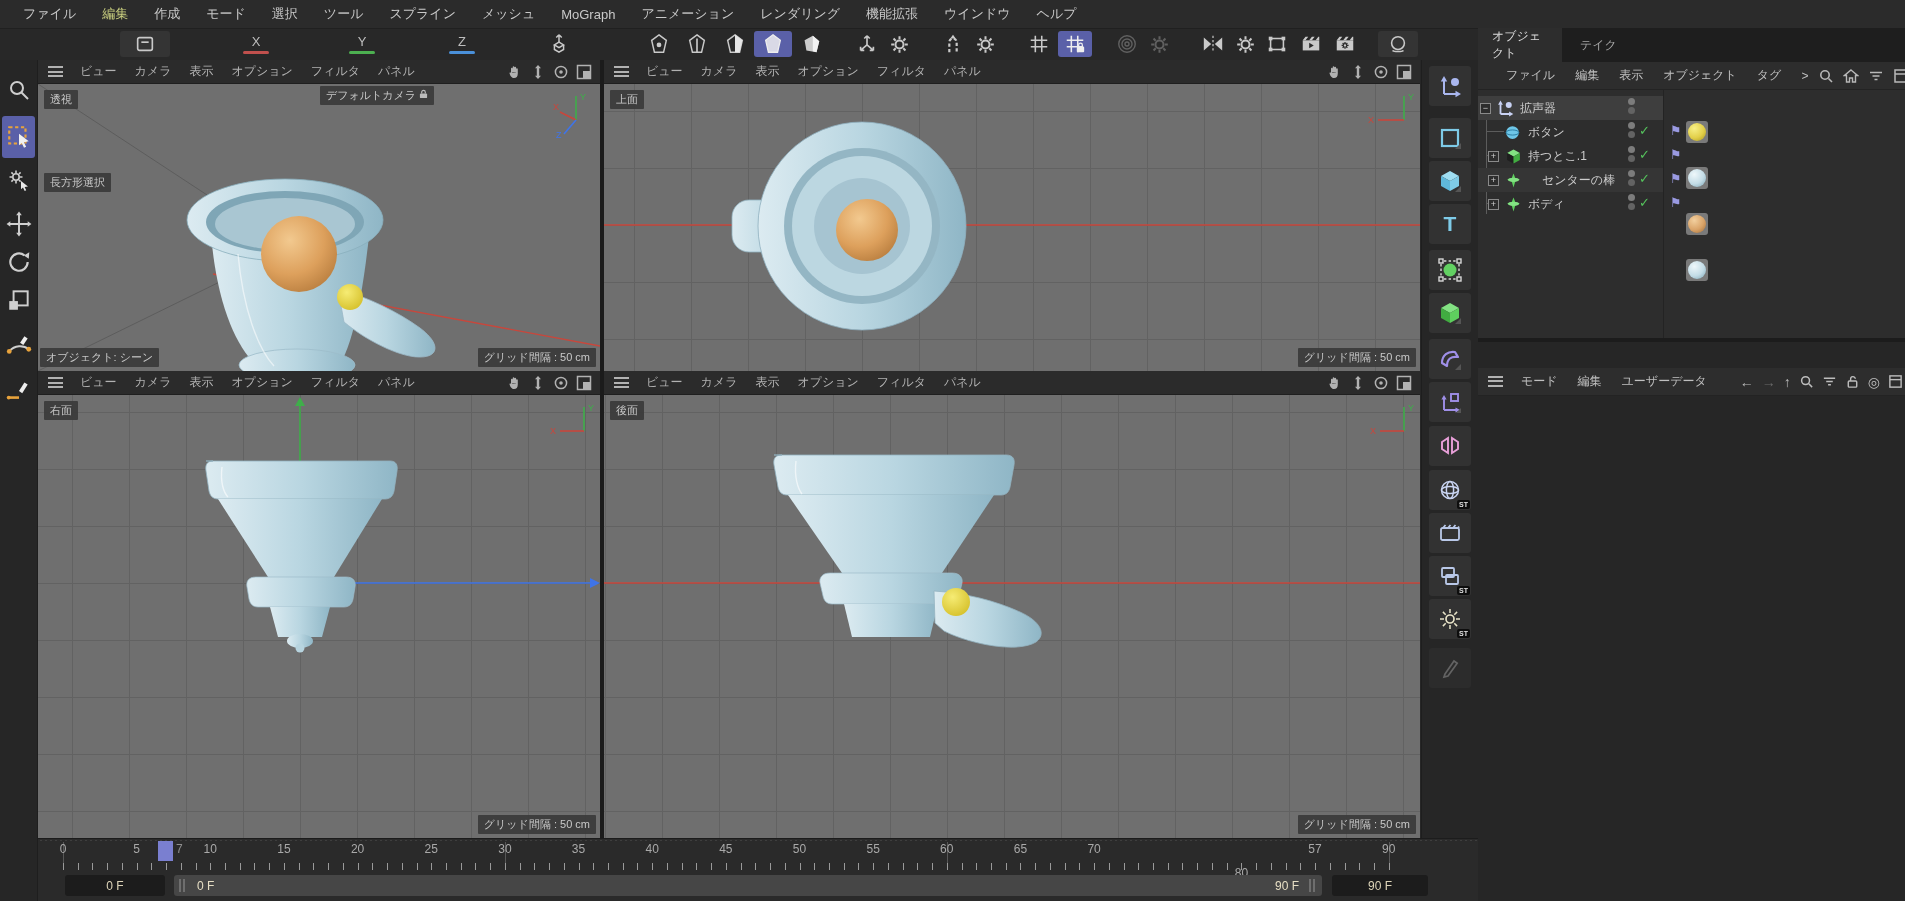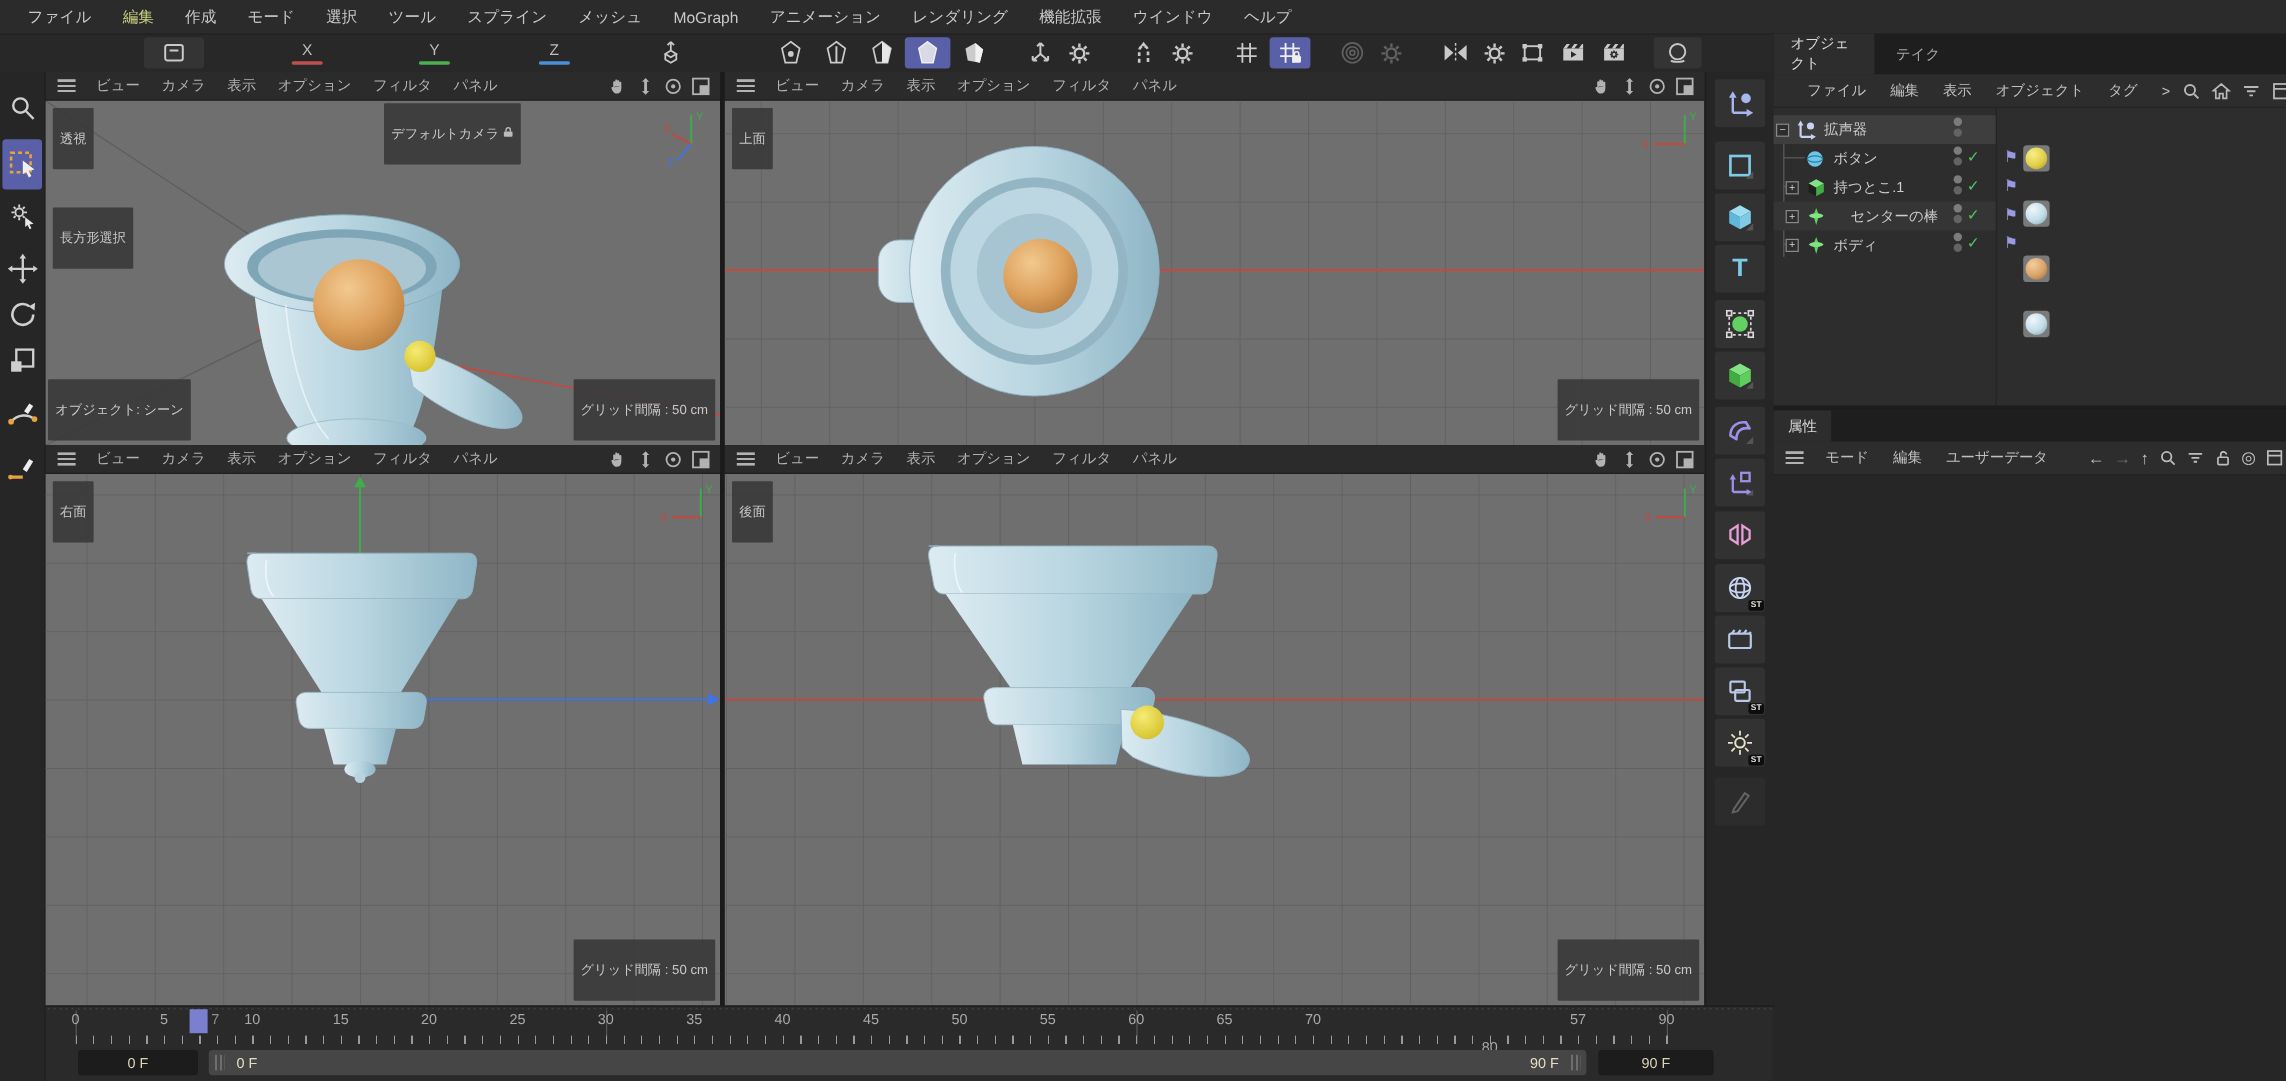--- a/index.html
+++ b/index.html
@@ -30,21 +30,21 @@
              font-size:12px;color:#b2b2b2;box-sizing:border-box;border-bottom:1px solid #1f1f1f;}
   .vp-mi{padding:0 9px;white-space:nowrap;}
   .hamb{width:15px;height:11px;margin:0 8px 0 10px;
         background:repeating-linear-gradient(to bottom,#b2b2b2 0 2px,transparent 2px 4.5px);}
   .vp-hicons{margin-left:auto;display:flex;align-items:center;gap:7px;padding-right:8px;}
   .vp-canvas{position:absolute;background:#6f6f6f;overflow:hidden;}
   .gridbg{background-image:linear-gradient(to right,#626262 1px,transparent 1px),
                            linear-gradient(to bottom,#626262 1px,transparent 1px);
           background-size:57px 57px;}
   .chip{position:absolute;background:rgba(58,58,58,.92);color:#c9c9c9;font-size:11px;
-        padding:18px 6px;white-space:nowrap;border-radius:1px;}
+        padding:2px 6px;white-space:nowrap;border-radius:1px;}
   
   .cmdcol{left:1421px;top:60px;width:57px;height:841px;background:#262626;border-left:1px solid #1e1e1e;box-sizing:border-box;}
   .cicon{position:absolute;left:7px;width:42px;height:40px;background:#323232;border-radius:3px;
          display:flex;align-items:center;justify-content:center;}
   .stbadge{position:absolute;right:1px;bottom:1px;background:#0d0d0d;color:#e0e0e0;font-size:7px;
            font-weight:bold;padding:0 2px;border-radius:2px;line-height:9px;}
   
   .rpanel{left:1478px;top:28px;width:427px;height:873px;background:#262626;}
   .rtabbar{position:absolute;left:0;width:427px;background:#1e1e1e;}
   .rtab{position:absolute;top:0;height:100%;display:flex;align-items:center;font-size:12px;color:#a8a8a8;padding:0 14px;box-sizing:border-box;}
@@ -841,23 +841,20 @@
         </div>
       <span class="abs om-check" style="top:105px;left:161px;">✓</span>
       <span class="abs om-flag" style="top:105px;left:192px;">⚑</span>
       <div class="abs matball" style="top:103px;left:208px;">
           <i style="background:radial-gradient(circle at 35% 30%,#eef7fa,#c3dce6 55%,#7ba4b4);"></i>
         </div>
     </div>
 
     <div class="abs" style="left:0;top:310px;width:427px;height:4px;background:#1c1c1c;"></div>
 
-    <div class="rtabbar" style="top:314px;height:26px;">
-      <div class="rtab active" style="left:0;padding:0 12px;">属性</div>
-    </div>
 
     <div class="rmenu" style="top:340px;height:28px;">
       <span class="hamb"></span>
       <span class="vp-mi">モード</span>
       <span class="vp-mi">編集</span>
       <span class="vp-mi">ユーザーデータ</span>
       <span style="margin-left:auto;display:flex;align-items:center;gap:8px;padding-right:2px;font-size:14px;color:#bdbdbd;">
         <span>←</span>
         <span style="color:#6a6a6a;">→</span>
         <span>↑</span>

